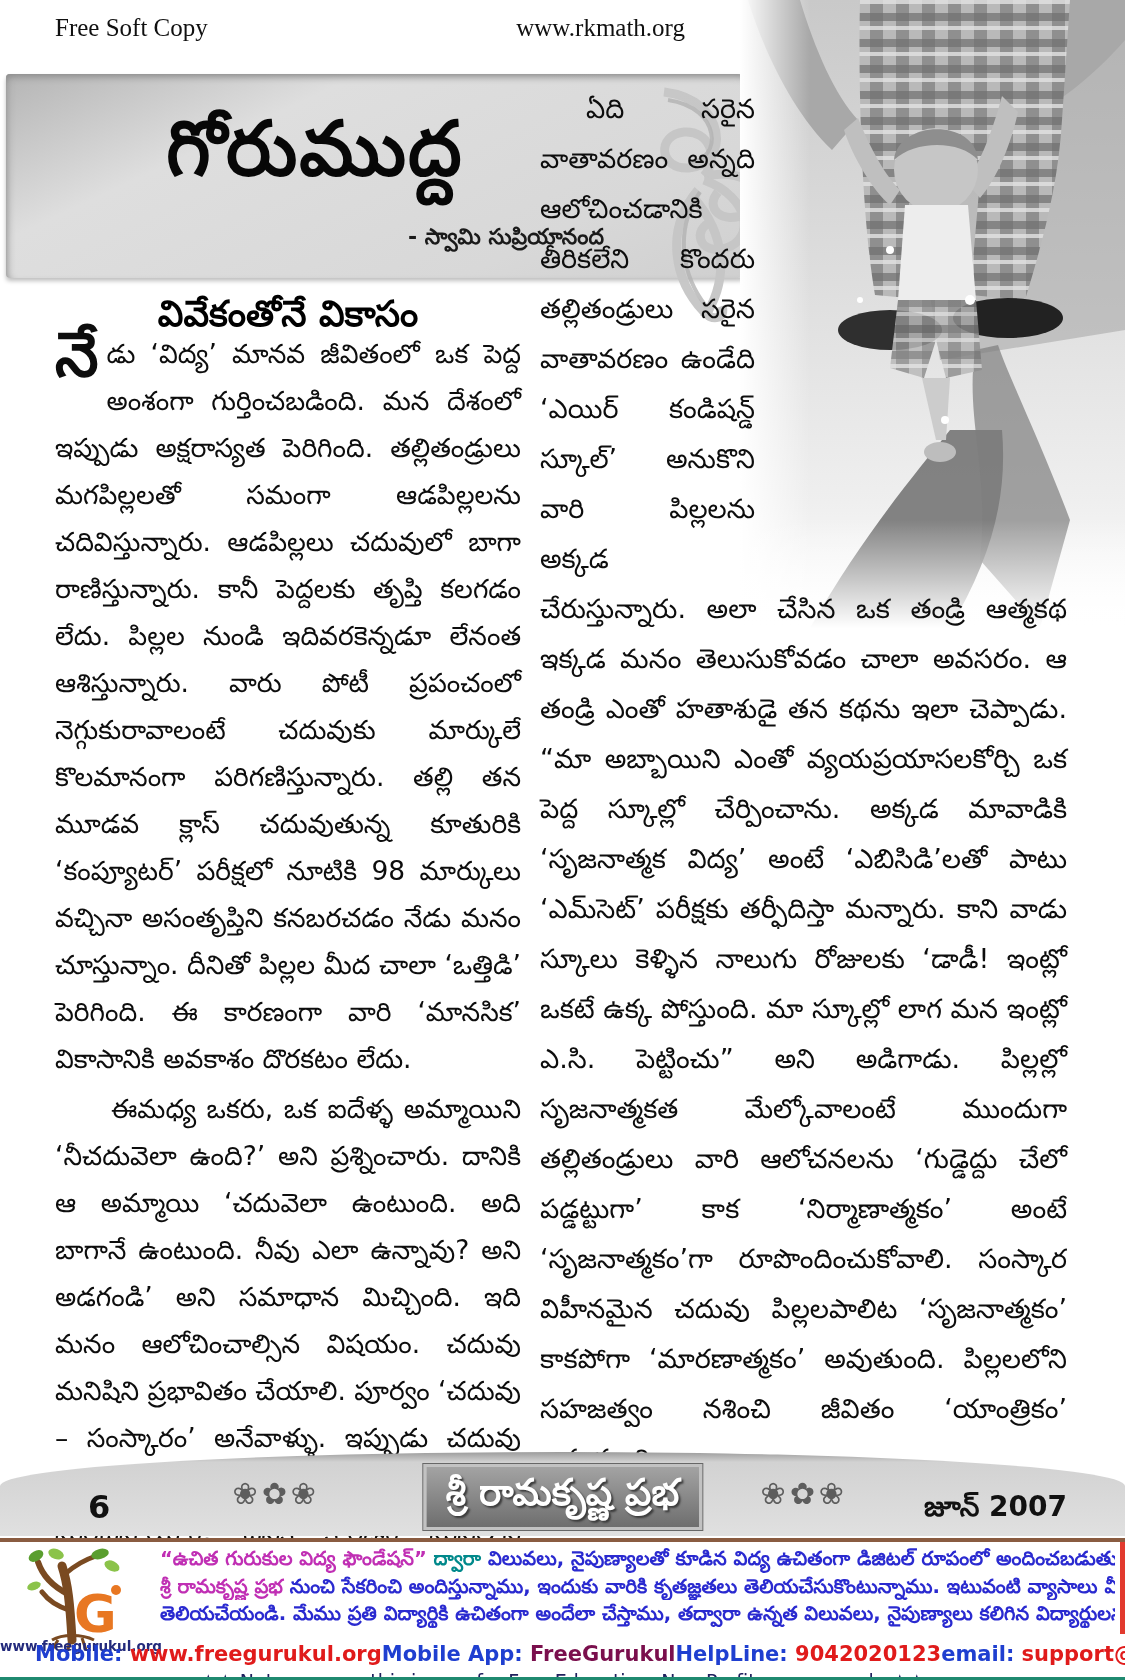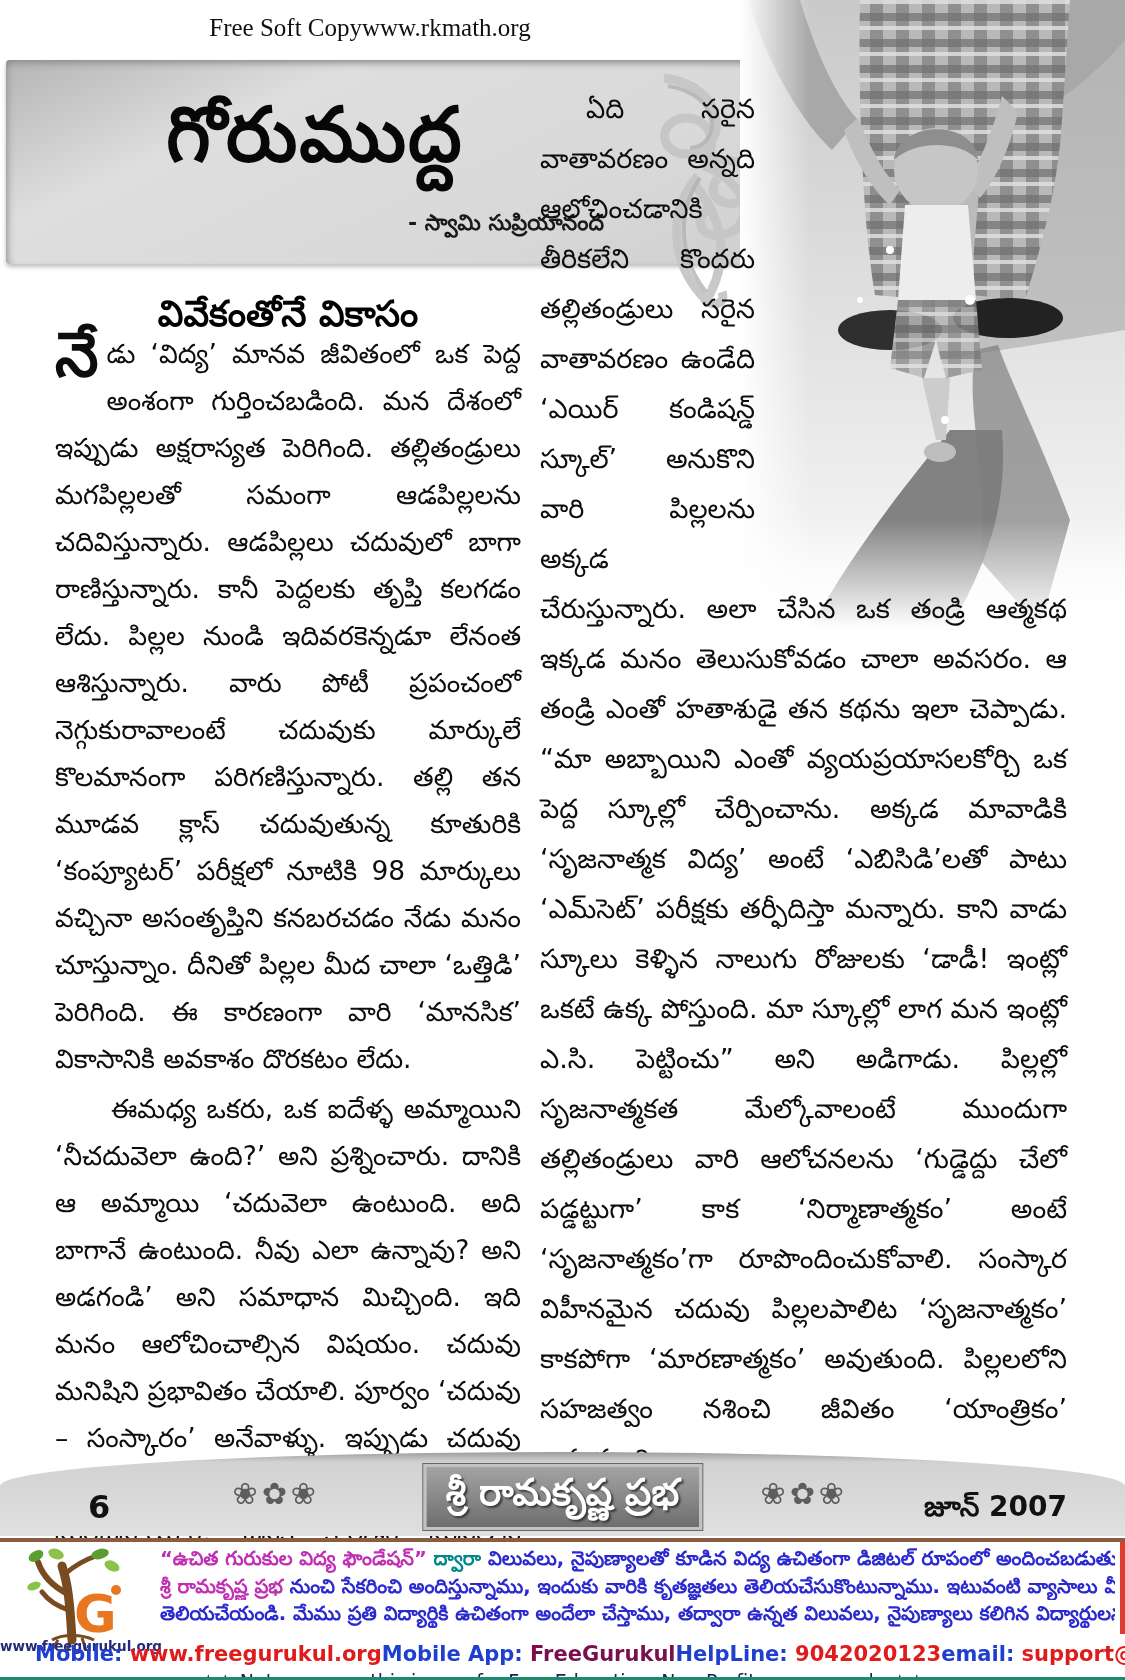--- a/index.html
+++ b/index.html
@@ -1,24 +1,24 @@
 <!DOCTYPE html>
 <html><head>
 <meta charset="utf-8">
 <style>
   html,body{margin:0;padding:0;background:#777;}
   .page{position:relative;width:1125px;height:1680px;background:#ffffff;overflow:hidden;
         font-family:"DejaVu Sans",sans-serif;color:#0d0d0d;margin:0 auto;}
 
   
-  .hdr{position:absolute;top:14px;left:55px;width:630px;display:flex;justify-content:center;
+  .hdr{position:absolute;top:14px;left:55px;width:630px;display:flex;justify-content:space-between;
        font-family:"Liberation Serif",serif;font-size:25px;color:#101010;}
 
   
-  .title-box{position:absolute;left:6px;top:60px;width:748px;height:204px;border-radius:4px 16px 16px 4px;
+  .title-box{position:absolute;left:6px;top:74px;width:748px;height:204px;border-radius:4px 16px 16px 4px;
              background:linear-gradient(155deg,#b5b5b5 0%,#dedede 30%,#d8d8d8 75%,#cfcfcf 100%);
              box-shadow:inset 0 7px 7px -4px #8d8d8d, inset 7px 0 7px -5px #9d9d9d, 0 3px 4px rgba(0,0,0,.25);}
   .title-main{position:absolute;left:0;right:130px;top:30px;text-align:center;font-size:76px;font-weight:bold;color:#070707;letter-spacing:2px;}
   .title-author{position:absolute;right:150px;top:150px;font-size:22px;font-weight:bold;color:#1a1a1a;}
   .title-orn{position:absolute;right:-30px;top:6px;}
 
   
   .photo{position:absolute;right:0;top:0;width:385px;height:628px;}
 
   

